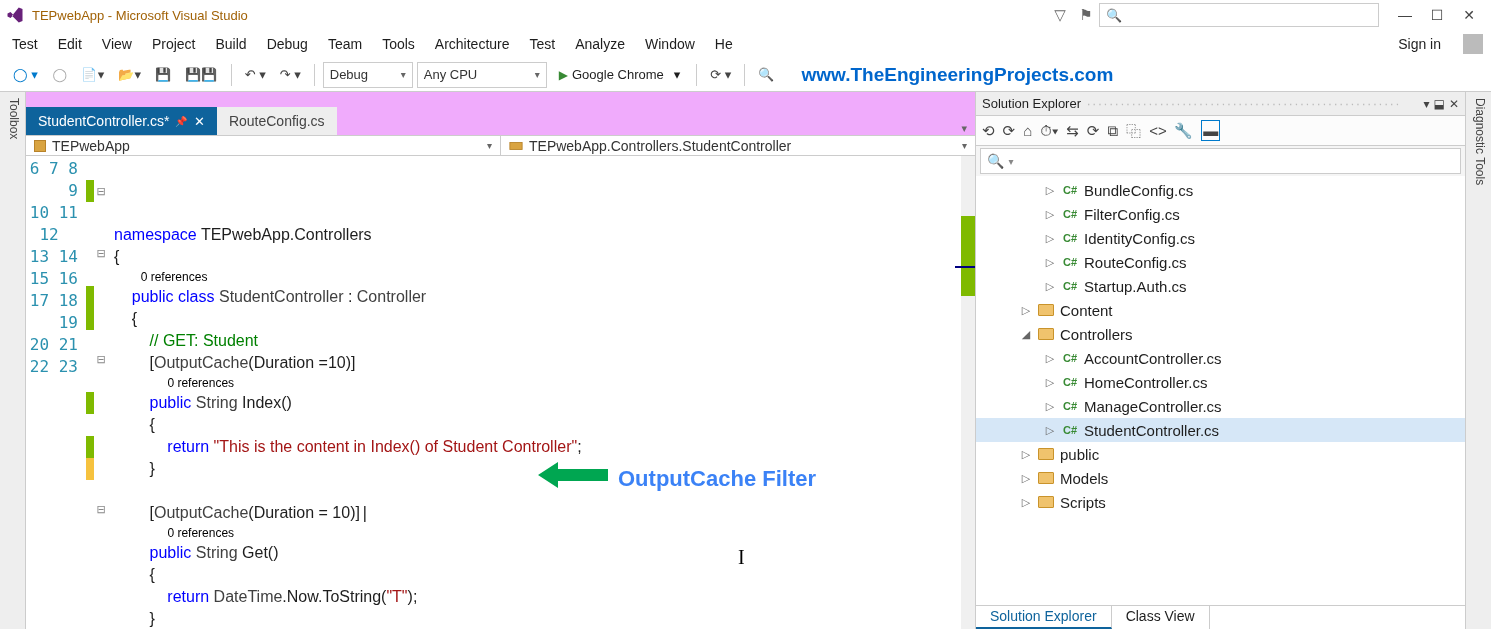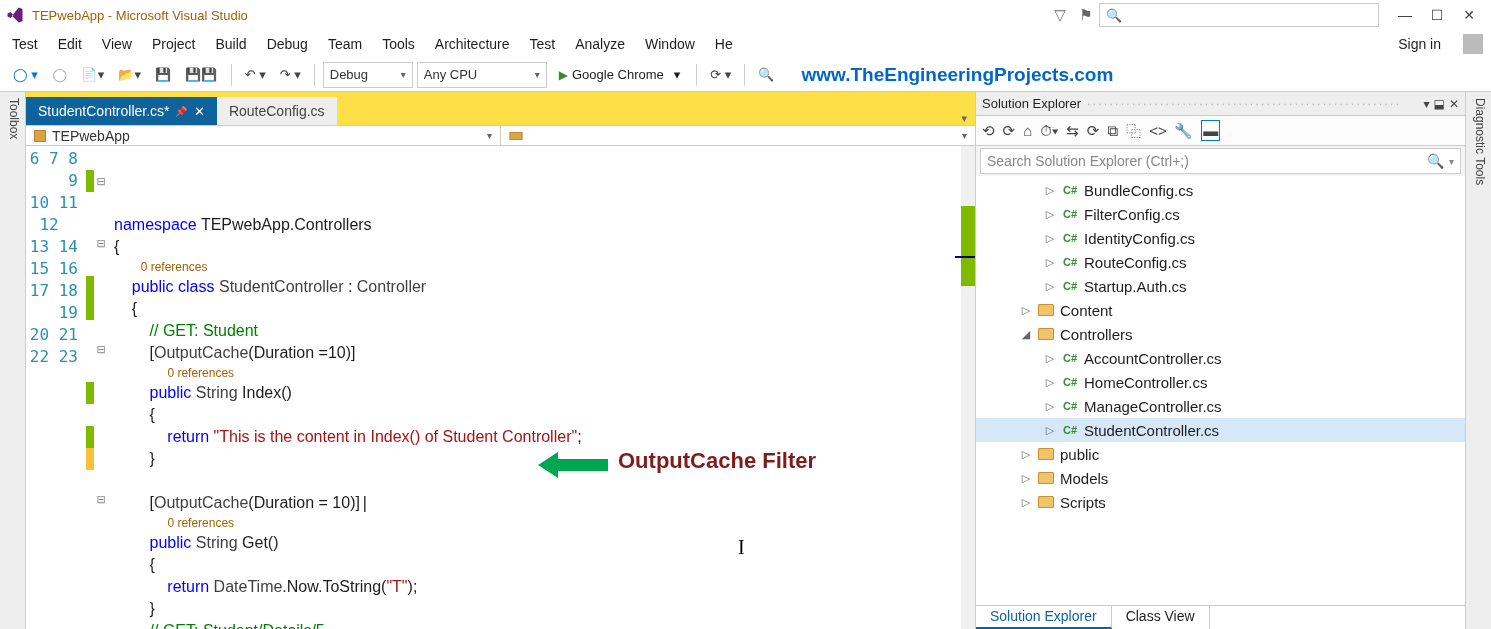--- a/index.html
+++ b/index.html
@@ -32,21 +32,21 @@
 .toolbar .run .tri { color: #388a34; font-size: 12px; }
 .toolbar .url { color: #0066cc; font-weight: bold; font-size: 19px; margin-left: 18px; }
 
 
 .main { display: flex; height: calc(629px - 30px - 28px - 34px); }
 .sidebarL { width: 26px; background: #eee; border-right: 1px solid #ccc; writing-mode: vertical-rl; text-orientation: mixed; padding: 6px 4px; font-size: 12px; color: #444; }
 .sidebarR { width: 26px; background: #eee; border-left: 1px solid #ccc; writing-mode: vertical-rl; text-orientation: mixed; padding: 6px 4px; font-size: 12px; color: #444; }
 
 
 .editorarea { flex: 1; display: flex; flex-direction: column; min-width: 0; }
-.doctabs { height: 34px; background: #fde047; display: flex; align-items: flex-end; padding-left: 0px; border-bottom: 1px solid #ccc; }
+.doctabs { height: 44px; background: #f0abfc; display: flex; align-items: flex-end; padding-left: 0px; border-bottom: 1px solid #ccc; }
 .doctab { height: 28px; padding: 0 12px; display: flex; align-items: center; gap: 6px; font-size: 14px; cursor: pointer; background: #eee; color: #444; }
 .doctab.active { background: #0e639c; color: #fff; }
 .doctab .pin { font-size: 10px; }
 .doctab .close { font-size: 13px; }
 .doctabs .dd { margin-left: auto; margin-right: 8px; font-size: 11px; color: #666; }
 
 .navbar { height: 20px; display: flex; border-bottom: 1px solid #ccc; }
 .navbar .navsel { flex: 1; display: flex; align-items: center; padding: 0 8px; border-right: 1px solid #ccc; font-size: 14px; color: #333; gap: 6px; }
 .navbar .navsel:last-child { border-right: none; }
 .navbar .square { width: 12px; height: 12px; background: #d9a441; border: 1px solid #b8832a; display: inline-block; }
@@ -55,28 +55,28 @@
 
 .codewrap { flex: 1; display: flex; overflow: hidden; position: relative; background: #fff; }
 .gutter { width: 60px; text-align: right; padding: 2px 8px 2px 0; color: #2b91af; font-family: Consolas, monospace; font-size: 16px; line-height: 22px; user-select: none; }
 .markers { width: 8px; padding-top: 2px; }
 .markers div { height: 22px; }
 .markers .g { background: #7fba00; }
 .markers .y { background: #f6c23e; }
 .fold { width: 14px; padding-top: 2px; }
 .fold div { height: 22px; font-size: 11px; color: #888; display: flex; align-items: center; justify-content: center; }
 .code { flex: 1; padding: 2px 0 12px 6px; font-family: Consolas, monospace; font-size: 16px; line-height: 22px; white-space: pre; position: relative; }
-.code .ref { color: #a16207; font-size: 12px; line-height: 18px; display: block; }
+.code .ref { color: #000000; font-size: 12px; line-height: 18px; display: block; }
 .kw { color: #0000ff; }
 .type { color: #404040; }
 .str { color: #a31515; }
 .cmt { color: #008000; }
 .hlrow { position: absolute; left: 0; right: 30px; height: 22px; background: #f8f8dc; border: 1px solid #ddd; z-index: -1; }
 
-.annot { position: absolute; display: flex; align-items: flex-start; gap: 10px; font-weight: bold; color: #7f1d1d; font-size: 22px; font-family: Arial, sans-serif; }
+.annot { position: absolute; display: flex; align-items: flex-end; gap: 10px; font-weight: bold; color: #3b82f6; font-size: 22px; font-family: Arial, sans-serif; }
 .annot .arrow { width: 70px; height: 30px; }
 
 .cursor { position: absolute; font-family: serif; font-size: 20px; color: #000; }
 .right-scroll-track { position: absolute; right: 0; top: 0; bottom: 0; width: 14px; background: #f0f0f0; }
 .right-scroll-track .mark { position: absolute; right: 0; width: 14px; background: #7fba00; }
 .right-scroll-track .caret { position: absolute; right: 0; width: 20px; height: 2px; background: #000080; }
 
 
 .solexp { width: 490px; border-left: 1px solid #ccc; display: flex; flex-direction: column; background: #f5f5f5; }
 .solexp .panetitle { height: 24px; display: flex; align-items: center; padding: 0 6px; background: #eee; font-size: 13px; border-bottom: 1px solid #ccc; }
@@ -188,20 +188,21 @@
     <div class="navbar">
       <div class="navsel">
         <span class="square"></span>
         <span>TEPwebApp</span>
         <span class="dd">▾</span>
       </div>
       <div class="navsel">
         <svg class="class-ico" viewBox="0 0 16 16">
             <rect x="1" y="4" width="14" height="8" fill="#d9a441" stroke="#b8832a"></rect>
           </svg>
+        <span>TEPwebApp.Controllers.StudentController</span>
         <span class="dd">▾</span>
       </div>
     </div>
 
     <div class="codewrap">
       <div class="gutter">
 6
 7
 8
 &nbsp;
@@ -318,21 +319,20 @@
       <span class="ticon">⏱▾</span>
       <span class="ticon">⇆</span>
       <span class="ticon">⟳</span>
       <span class="ticon">⧉</span>
       <span class="ticon">⿻</span>
       <span class="ticon">&lt;&gt;</span>
       <span class="ticon">🔧</span>
       <span class="ticon active">▬</span>
     </div>
     <div class="search">
-      <span style="flex:1">Search Solution Explorer (Ctrl+;)</span>
       <span>🔍</span>
       <span style="margin-left:4px; font-size:10px">▾</span>
     </div>
     <div class="tree" id="soltree">
         <div class="node" style="padding-left: 68px;">
           <span class="chev">▷</span>
           <span class="icon cs">C#</span>
           <span>BundleConfig.cs</span>
         </div>
         <div class="node" style="padding-left: 68px;">

